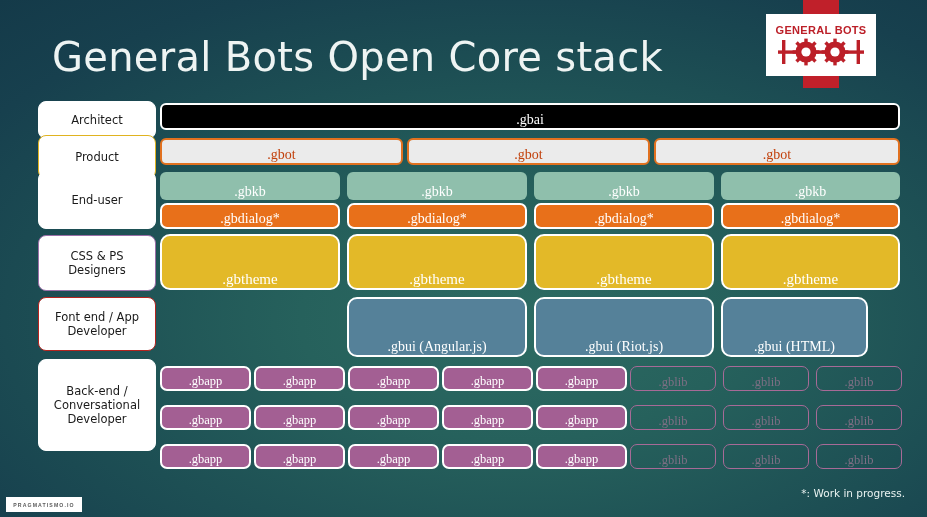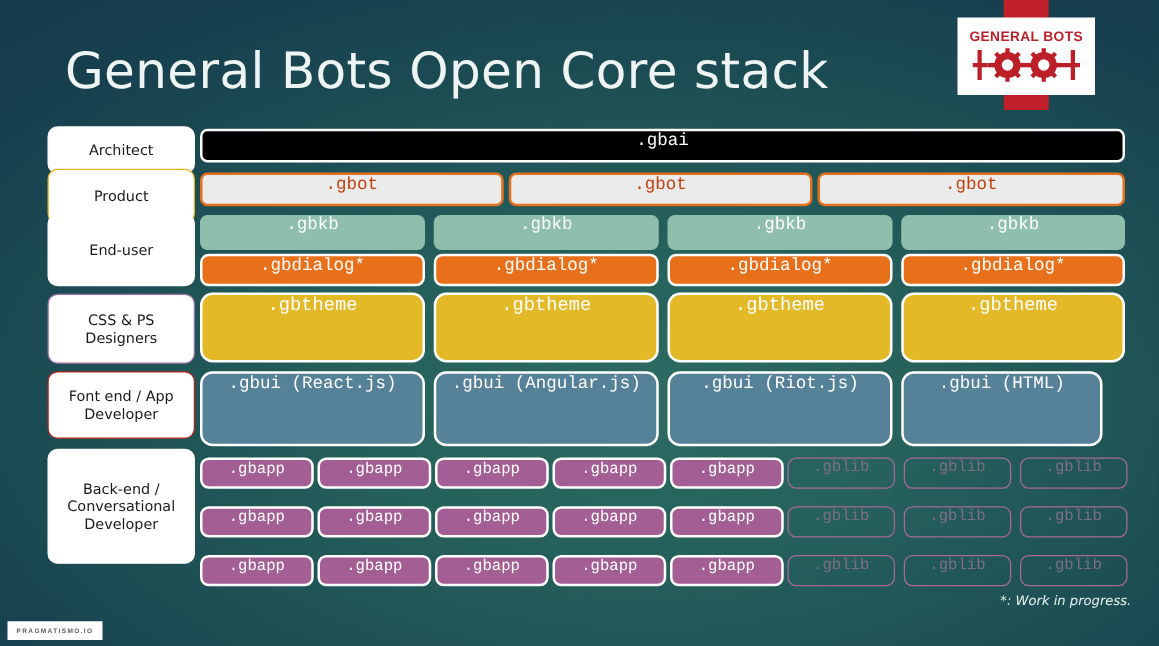--- a/index.html
+++ b/index.html
@@ -84,25 +84,25 @@
     padding: 18px 4px;
   }
 
   
   .stack { position: absolute; left: 160px; top: 0; width: 740px; height: 517px; }
 
   .cell {
     position: absolute;
     border-radius: 7px;
     display: flex;
-    align-items: flex-start;
+    align-items: flex-end;
     justify-content: center;
     text-align: center;
     color: #ffffff;
-    font-family: Liberation Mono, monospace;
+    font-family: Liberation Serif, serif;
     white-space: nowrap;
   }
 
   .c-gbai {
     background: #000000;
     border: 2px solid #ffffff;
     font-size: 14px;
     border-radius: 6px;
   }
   .c-gbot {
@@ -168,25 +168,24 @@
   }
   .foot-text {
     position: absolute;
     left: 88px; top: 491px;
     font-size: 17px;
     color: #123b47;
     font-family: "DejaVu Sans", sans-serif;
   }
   .foot-note {
     position: absolute;
-    right: 22px; top: 475px;
+    right: 22px; top: 487px;
     font-size: 10.5px;
     color: #e9f2f1;
     font-family: "DejaVu Sans", sans-serif;
-    font-style: italic;
   }
 </style>
 </head>
 <body>
 
 <div id="slide">
 
   <div class="logo-stripe"></div>
   <div class="logo-card">
     <div class="logo-word">GENERAL BOTS</div>
@@ -294,30 +293,27 @@
       </div>
       <div class="cell c-gbtheme" style="left: 187px; top: 234px; width: 180px; height: 56px;">
         <span>.gbtheme</span>
       </div>
       <div class="cell c-gbtheme" style="left: 374px; top: 234px; width: 180px; height: 56px;">
         <span>.gbtheme</span>
       </div>
       <div class="cell c-gbtheme" style="left: 561px; top: 234px; width: 179px; height: 56px;">
         <span>.gbtheme</span>
       </div>
-      <div class="cell c-gbui" style="left: 0px; top: 297px; width: 180px; height: 60px;">
-        <span>.gbui (React.js)</span>
-      </div>
       <div class="cell c-gbui" style="left: 187px; top: 297px; width: 180px; height: 60px;">
         <span>.gbui (Angular.js)</span>
       </div>
       <div class="cell c-gbui" style="left: 374px; top: 297px; width: 180px; height: 60px;">
         <span>.gbui (Riot.js)</span>
       </div>
-      <div class="cell c-gbui" style="left: 561px; top: 297px; width: 161px; height: 60px;">
+      <div class="cell c-gbui" style="left: 561px; top: 297px; width: 147px; height: 60px;">
         <span>.gbui (HTML)</span>
       </div>
       <div class="cell c-gbapp" style="left: 0px; top: 366px; width: 91px; height: 25px;">
         <span>.gbapp</span>
       </div>
       <div class="cell c-gbapp" style="left: 94px; top: 366px; width: 91px; height: 25px;">
         <span>.gbapp</span>
       </div>
       <div class="cell c-gbapp" style="left: 188px; top: 366px; width: 91px; height: 25px;">
         <span>.gbapp</span>

